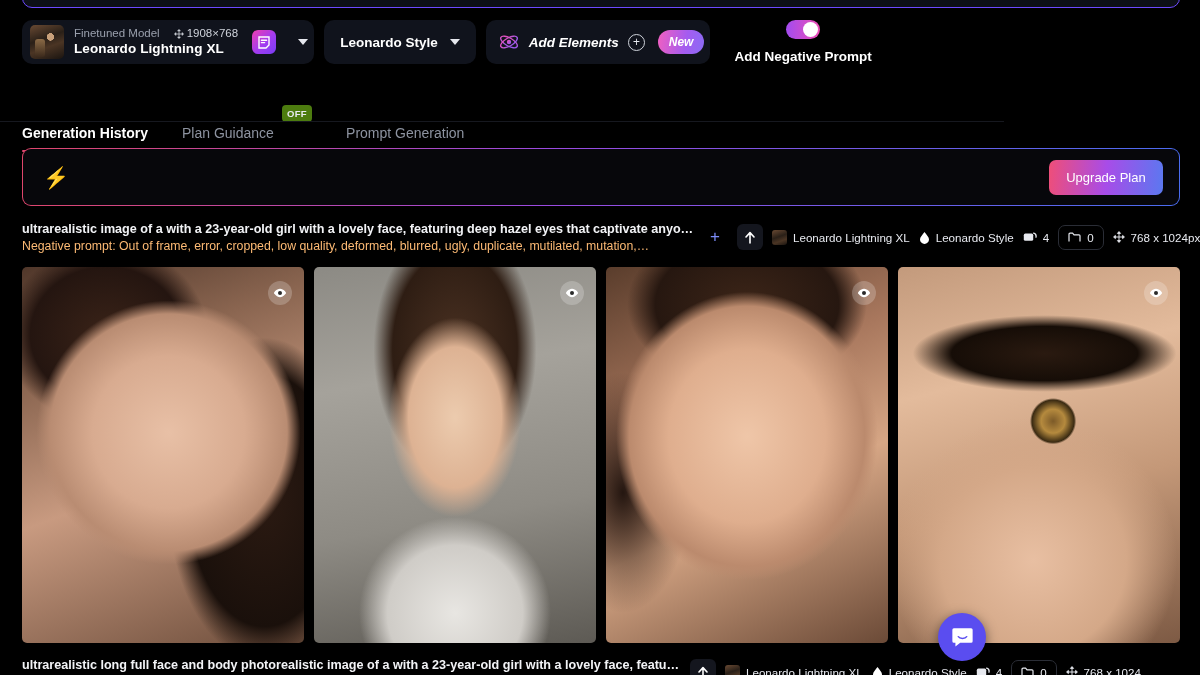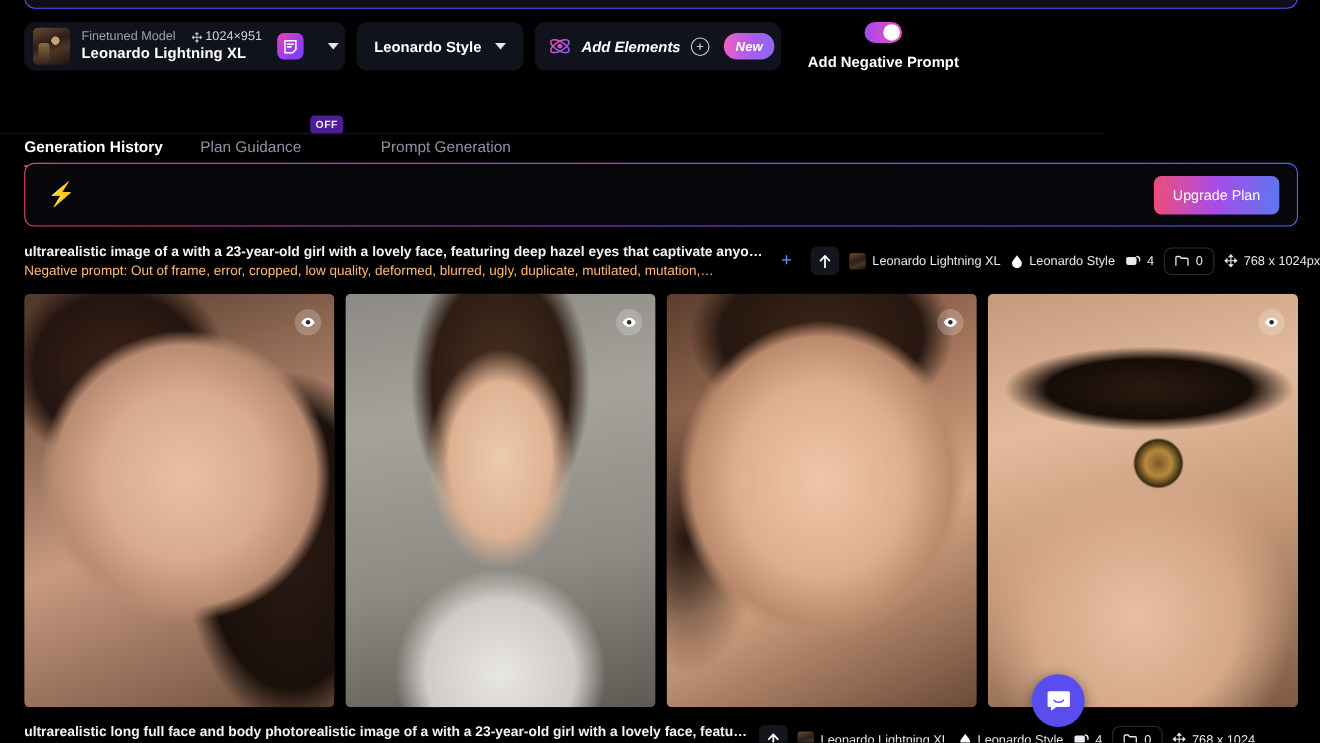--- a/index.html
+++ b/index.html
@@ -68,21 +68,21 @@
 
   
   .tabs { position: absolute; left: 22px; top: 86px; display: flex; align-items: flex-end; gap: 34px; }
   .tab { position: relative; padding-bottom: 11px; display: flex; align-items: center; gap: 8px; cursor: pointer; }
   .tab-text { font-size: 14px; color: #8d93a0; margin-top: 39px; }
   .tab.active .tab-text { color: #fff; font-weight: bold; }
   .tab.active:after {
     content: ""; position: absolute; left: 0; right: 0; bottom: 0; height: 2.5px;
     background: linear-gradient(90deg,#e0466b 0%,#a44ae0 50%,#4a6cf0 100%); border-radius: 2px;
   }
-  .off-pill { background: #4c1d95; color: #e8eaf0; font-size: 9.5px; font-weight: bold;
+  .off-pill { background: #4d7c0f; color: #e8eaf0; font-size: 9.5px; font-weight: bold;
               border-radius: 4px; padding: 3px 5px; letter-spacing: .4px; }
   .tabs-rule { position: absolute; left: 0; right: 0; top: 121px; height: 1px; background: #16181f; }
 
   
   .banner {
     position: absolute; left: 22px; top: 148px; width: 1158px; height: 58px;
     border-radius: 9px; padding: 1.3px;
     background: linear-gradient(100deg,#e0466b 0%,#9b4ae0 45%,#4a6cf0 100%);
   }
   .banner-inner {
@@ -170,21 +170,21 @@
 
     <div class="tb-card model-card">
       <div class="model-thumb"></div>
       <div class="model-meta">
         <div class="model-meta-top">
           <span class="model-kind">Finetuned Model</span>
           <span class="model-dims">
             <svg width="10" height="10" viewBox="0 0 10 10">
               <path d="M5 0.5 L6.3 2 H3.7 Z M5 9.5 L3.7 8 H6.3 Z M0.5 5 L2 3.7 V6.3 Z M9.5 5 L8 6.3 V3.7 Z M5 2.4 V7.6 M2.4 5 H7.6" fill="#cfd3db" stroke="#cfd3db" stroke-width="0.8"></path>
             </svg>
-            <span>1024×951</span>
+            <span>1908×768</span>
           </span>
         </div>
         <span class="model-name">Leonardo Lightning XL</span>
       </div>
       <div class="grad-sq">
         <svg width="12" height="13" viewBox="0 0 12 13">
           <path d="M1 1 h10 v8 l-3 3 H1 Z" fill="none" stroke="#fff" stroke-width="1.4"></path>
           <path d="M3.4 4.2 h5.2 M3.4 6.6 h3.2" stroke="#fff" stroke-width="1.4" stroke-linecap="round"></path>
         </svg>
       </div>

